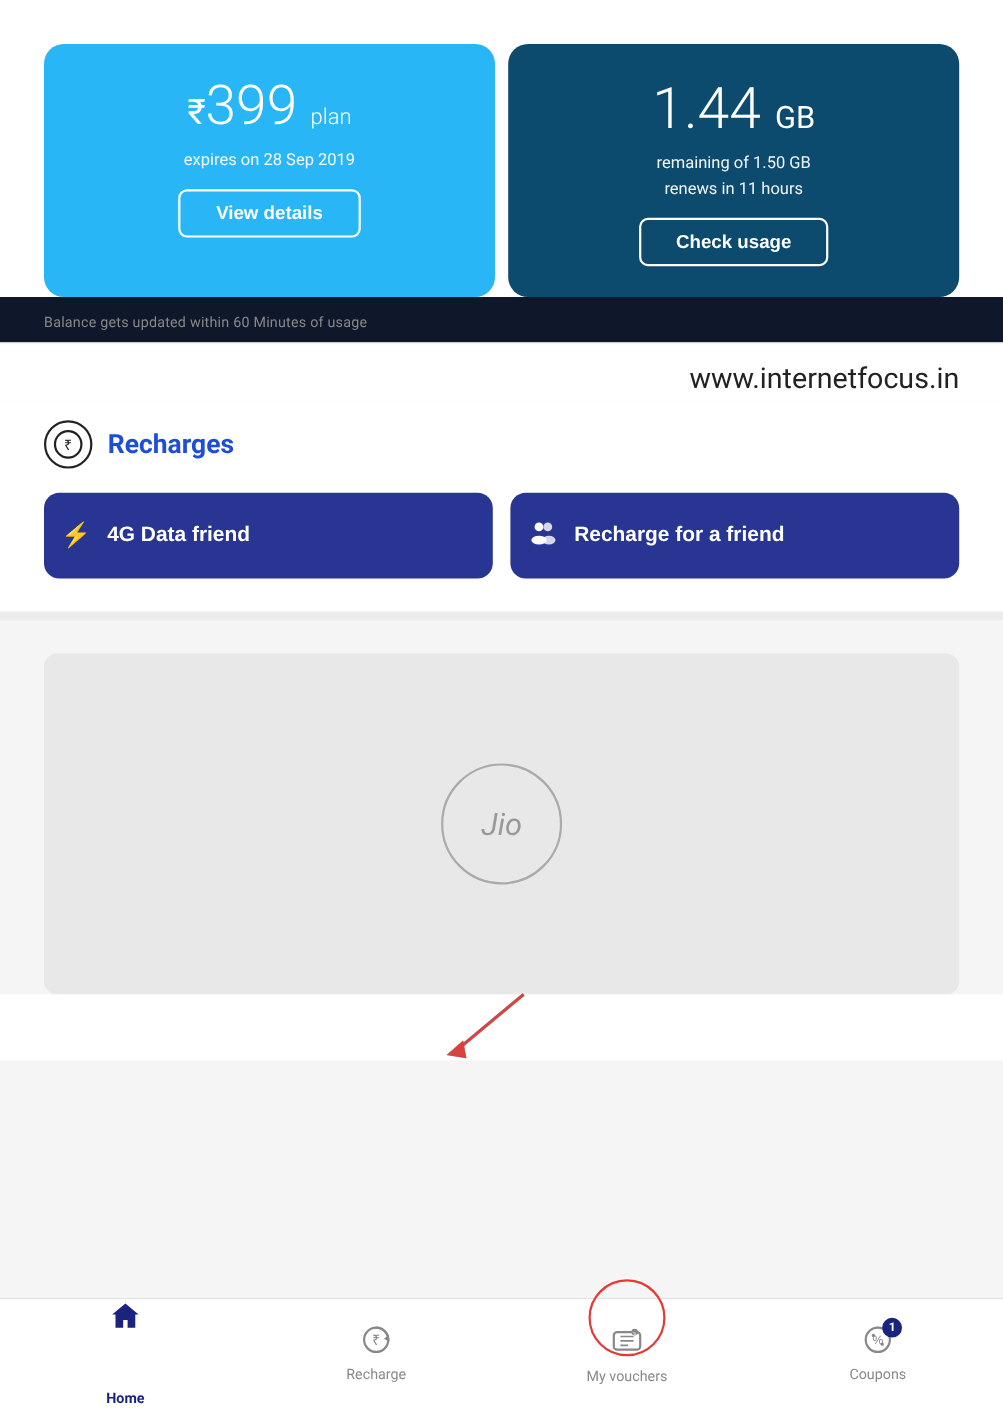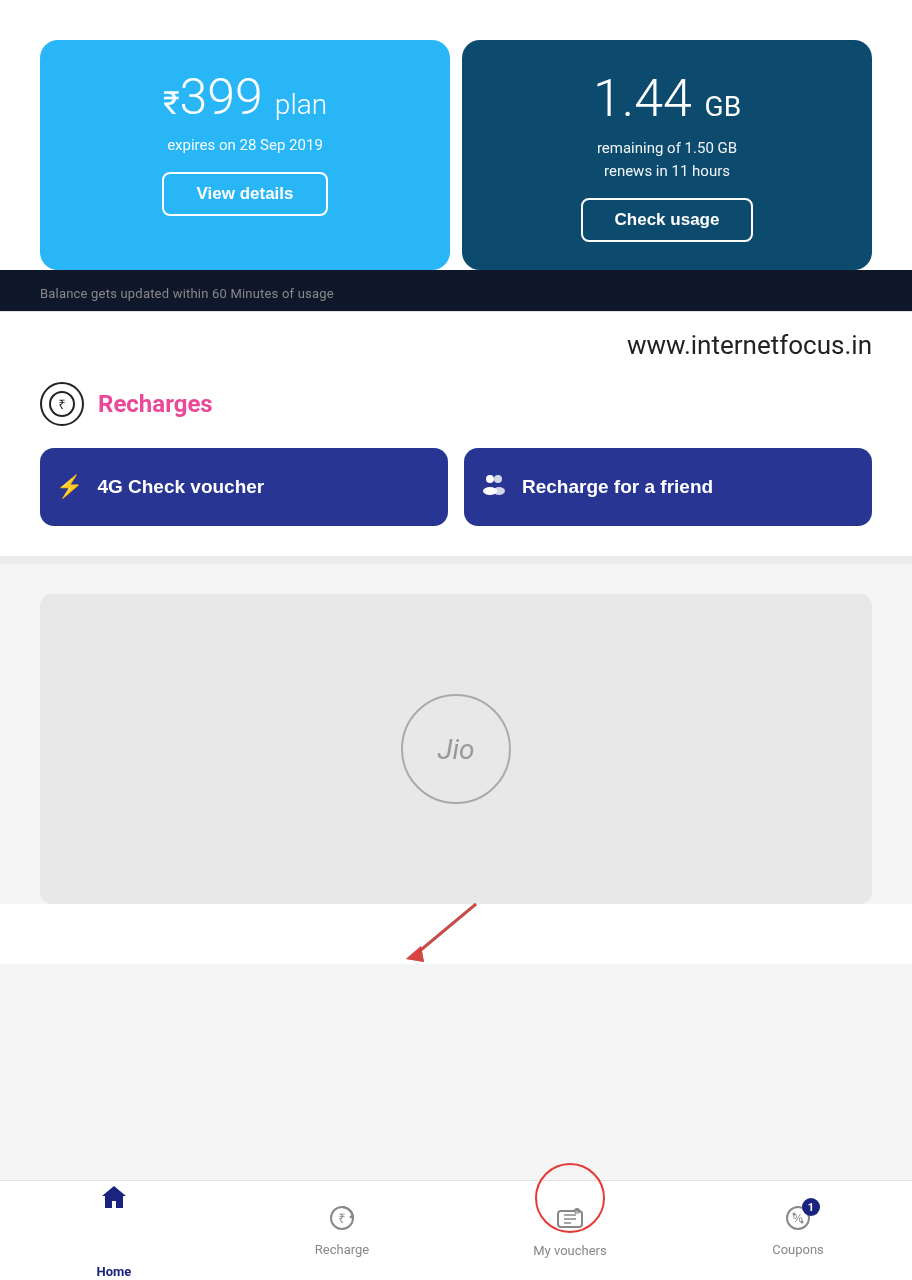--- a/index.html
+++ b/index.html
@@ -115,21 +115,21 @@
       border-radius: 50%;
       display: flex;
       align-items: center;
       justify-content: center;
       font-size: 20px;
       color: #222;
     }
     .recharges-title {
       font-size: 24px;
       font-weight: 700;
-      color: #ec4899;
+      color: #1d4ed8;
     }
 
     .recharge-buttons {
       display: flex;
       gap: 16px;
     }
     .recharge-btn {
       flex: 1;
       background: #283593;
       border-radius: 14px;
@@ -275,21 +275,21 @@
   </style>
 </head>
 <body>
 
 <div class="content-wrap">
 
   <div class="top-cards">
 
     <div class="card-plan">
       <div style="font-size:50px; font-weight:300;">
-        <span style="font-size:32px; font-weight:400;">₹</span><span>399</span> <span style="font-size:28px;margin-top:37px;">plan</span>
+        <span style="font-size:32px; font-weight:400;">₹</span><span>399</span> <span style="font-size:20px;margin-top:37px;">plan</span>
       </div>
       <div class="expires">expires on 28 Sep 2019</div>
       <button class="card-btn">View details</button>
     </div>
 
     <div class="card-data">
       <div style="font-size:52px; font-weight:300;">
         <span>1.44</span> <span style="font-size:28px; font-weight:400;">GB</span>
       </div>
       <div class="data-info">
@@ -316,21 +316,21 @@
           <circle cx="14" cy="14" r="12" stroke="#222" stroke-width="2" fill="none"></circle>
           <text x="14" y="19" text-anchor="middle" font-size="13" fill="#222" font-family="Arial">₹</text>
 
         </svg>
       </div>
       <span class="recharges-title">Recharges</span>
     </div>
     <div class="recharge-buttons">
       <button class="recharge-btn">
         <span class="btn-icon">⚡</span>
-        <span>4G Check voucher</span>
+        <span>4G Data friend</span>
       </button>
       <button class="recharge-btn">
         <span class="btn-icon">
           <svg width="28" height="28" viewBox="0 0 28 28" fill="white" xmlns="http://www.w3.org/2000/svg">
             <circle cx="10" cy="9" r="4" fill="white"></circle>
             <circle cx="18" cy="9" r="4" fill="white" opacity="0.8"></circle>
             <ellipse cx="10" cy="21" rx="7" ry="4" fill="white"></ellipse>
             <ellipse cx="19" cy="21" rx="6" ry="4" fill="white" opacity="0.8"></ellipse>
           </svg>
         </span>

